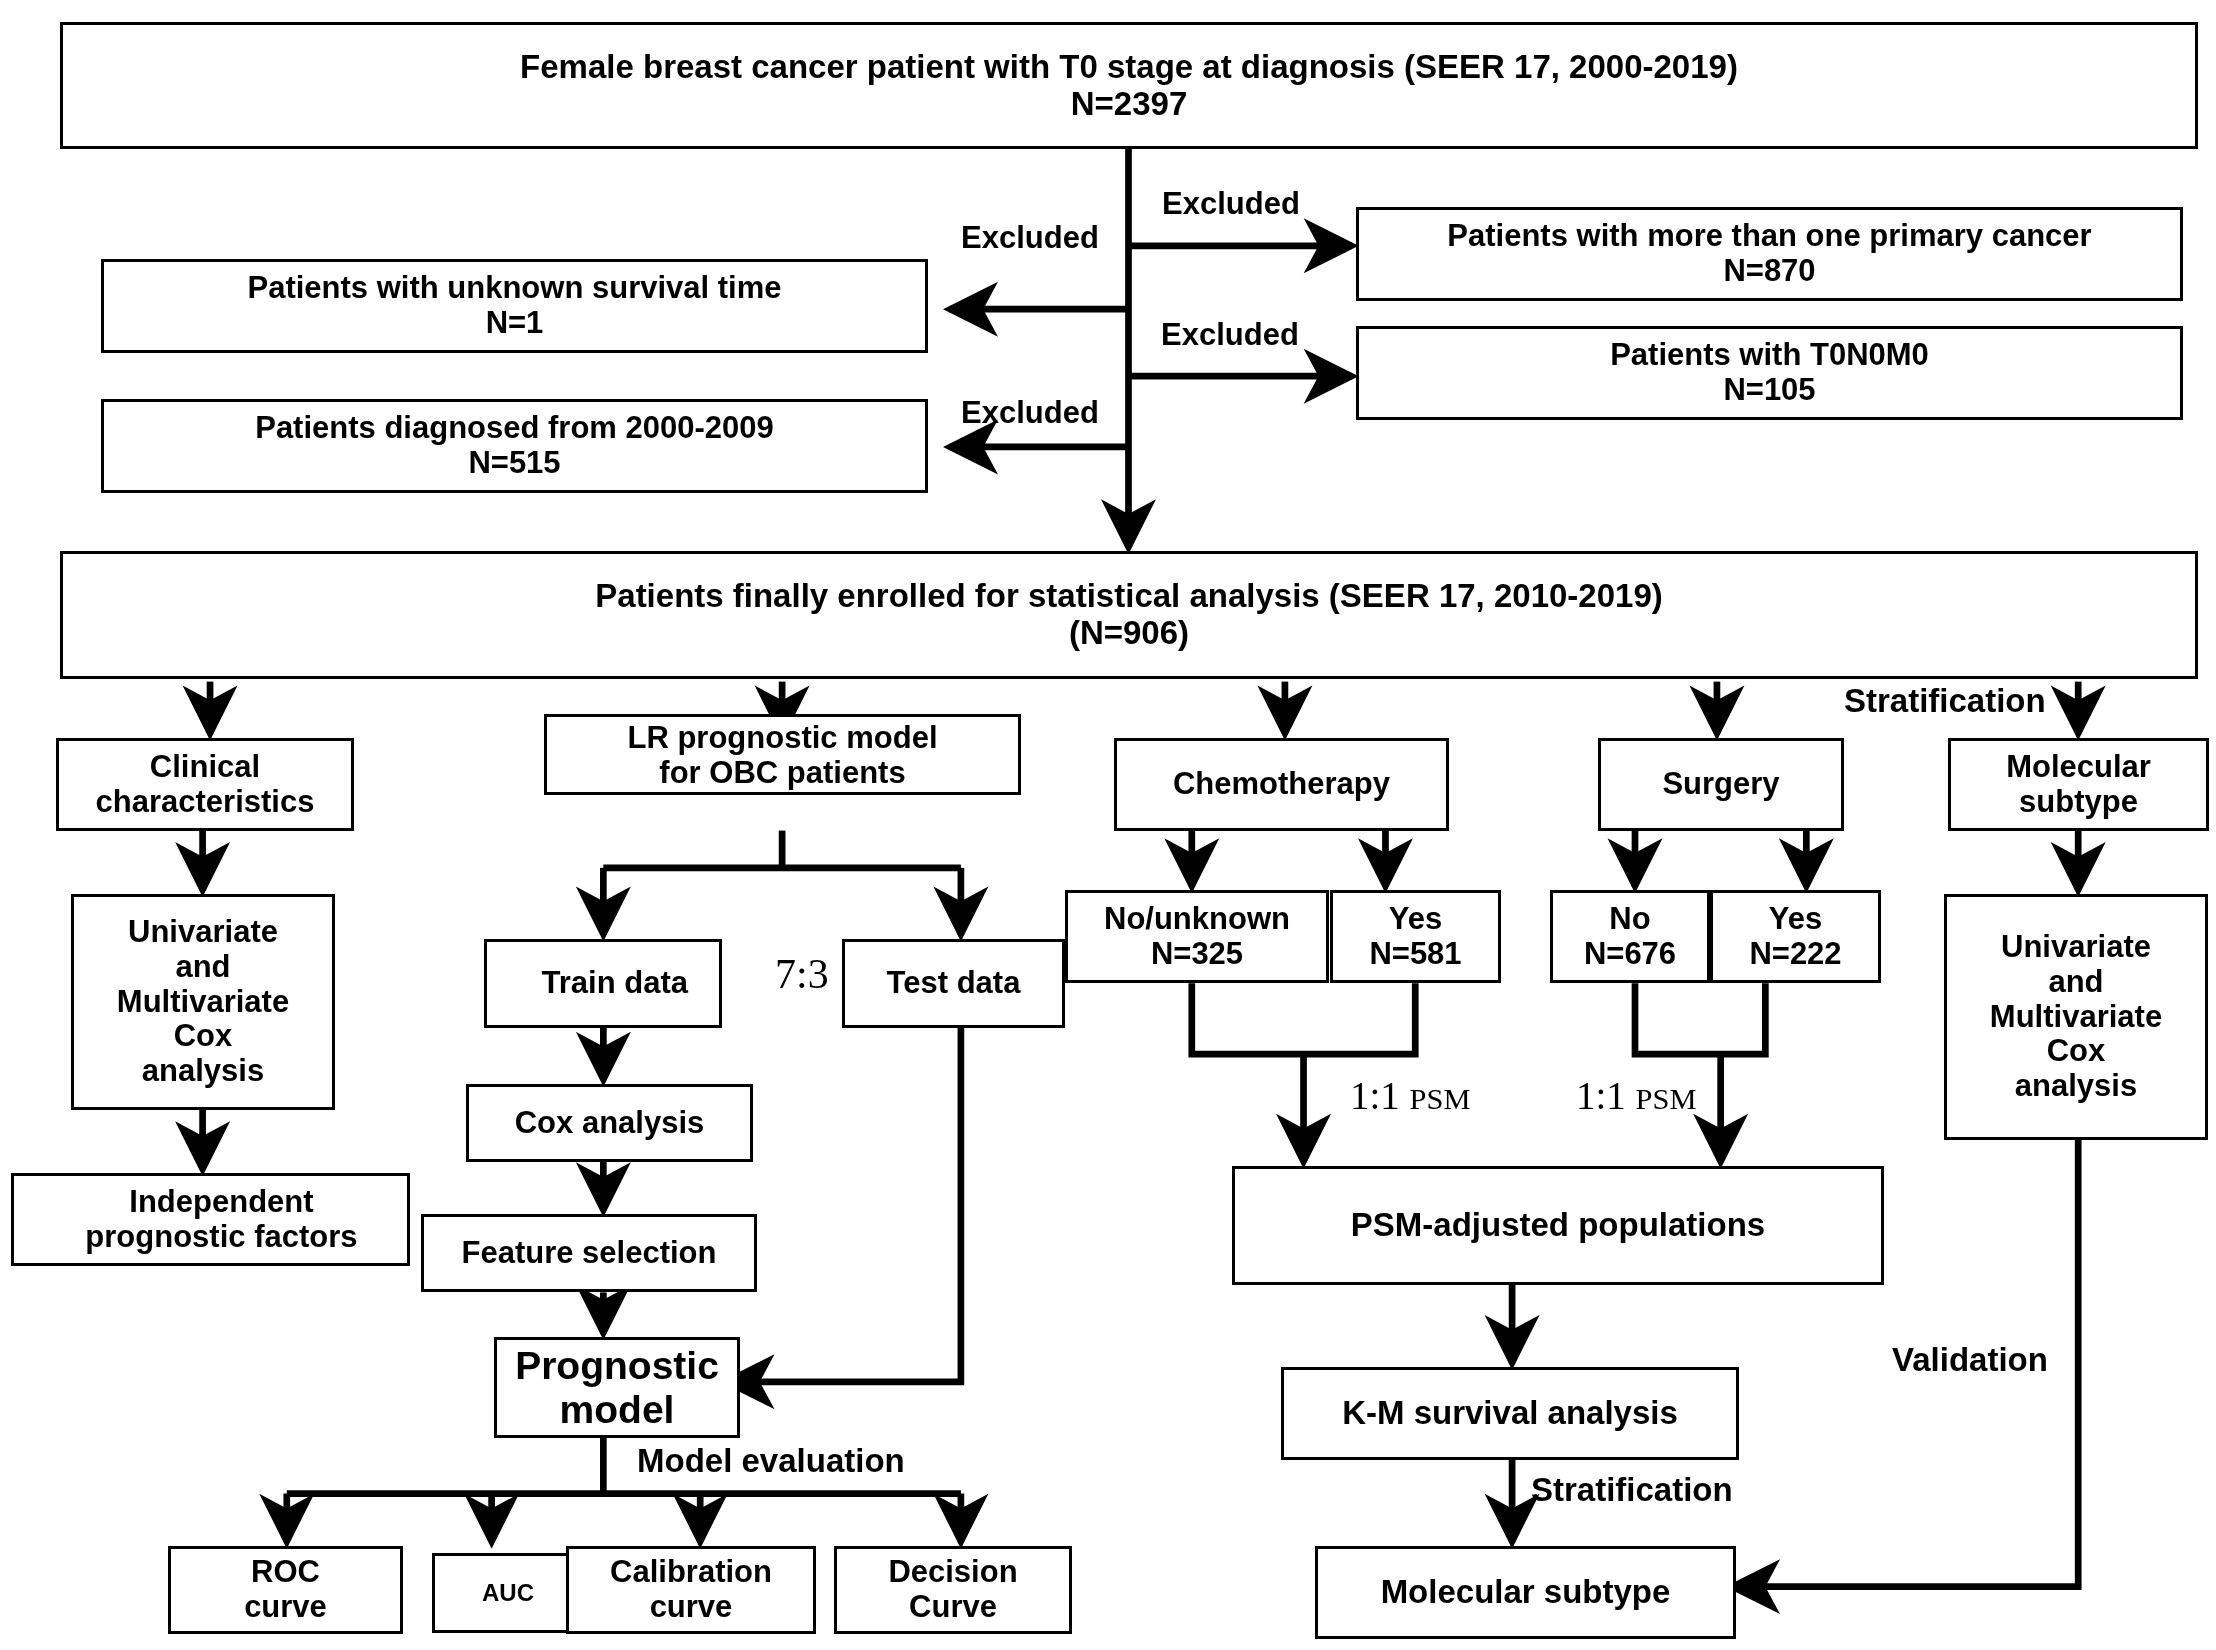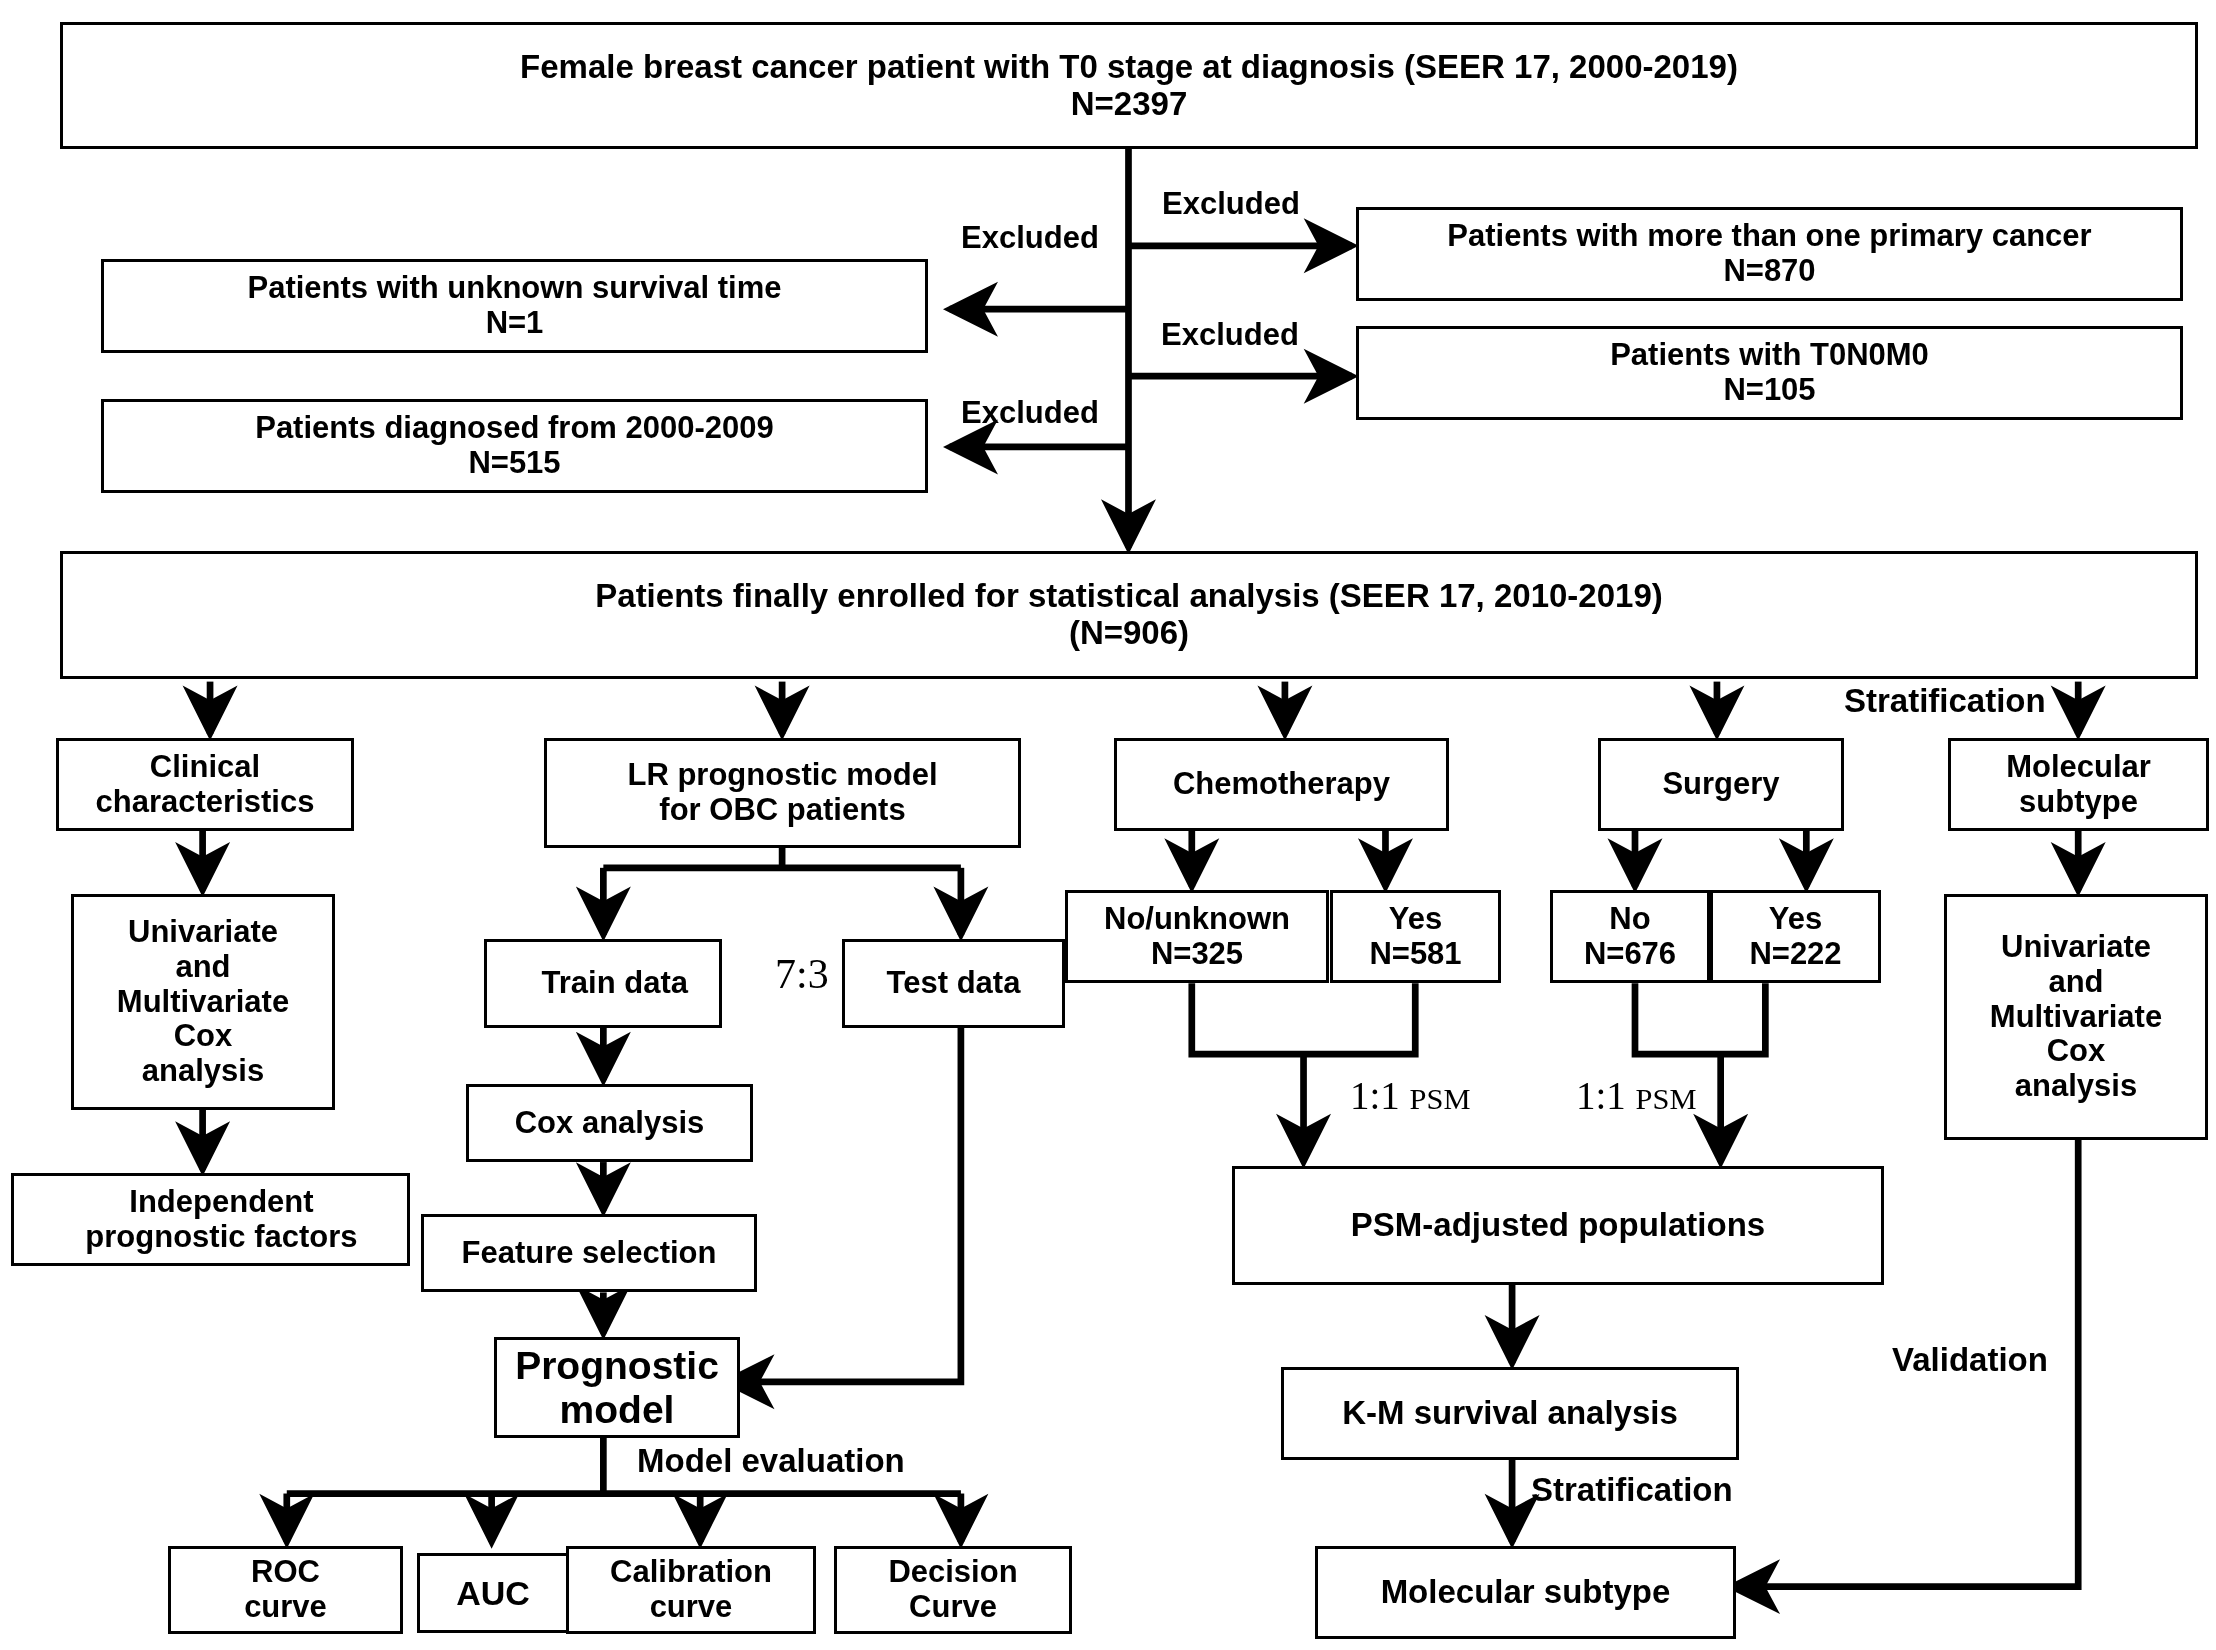--- a/index.html
+++ b/index.html
@@ -167,21 +167,21 @@
 Multivariate
 Cox
 analysis</span>
   </div>
 
   <div class="node" style="left:11.2px; top:1173px; width:399px; height:93px; font-size:31px;padding-left:26px;">
     <span class="txt">Independent
 prognostic factors</span>
   </div>
 
-  <div class="node" style="left:544px; top:738px; width:477px; height:110px; font-size:31px;">
+  <div class="node" style="left:544px; top:714px; width:477px; height:81px; font-size:31px;align-items:flex-end;">
     <span class="txt">LR prognostic model
 for OBC patients</span>
   </div>
 
   <div class="node" style="left:484px; top:939px; width:238px; height:89px; font-size:31px;padding-left:28px;">
     <span class="txt">Train data</span>
   </div>
 
   <div class="node" style="left:842px; top:939px; width:223px; height:89px; font-size:31px;">
     <span class="txt">Test data</span>
@@ -198,21 +198,21 @@
   <div class="node" style="left:494px; top:1337px; width:246px; height:101px; font-size:39px;">
     <span class="txt">Prognostic
 model</span>
   </div>
 
   <div class="node" style="left:168px; top:1546px; width:235px; height:88px; font-size:31px;">
     <span class="txt">ROC
 curve</span>
   </div>
 
-  <div class="node" style="left:417px; top:1553px; width:152px; height:80px; font-size:34px;">
+  <div class="node" style="left:432px; top:1553px; width:152px; height:80px; font-size:24px;">
     <span class="txt">AUC</span>
   </div>
 
   <div class="node" style="left:566px; top:1546px; width:250px; height:88px; font-size:31px;">
     <span class="txt">Calibration
 curve</span>
   </div>
 
   <div class="node" style="left:834px; top:1546px; width:238px; height:88px; font-size:31px;">
     <span class="txt">Decision

